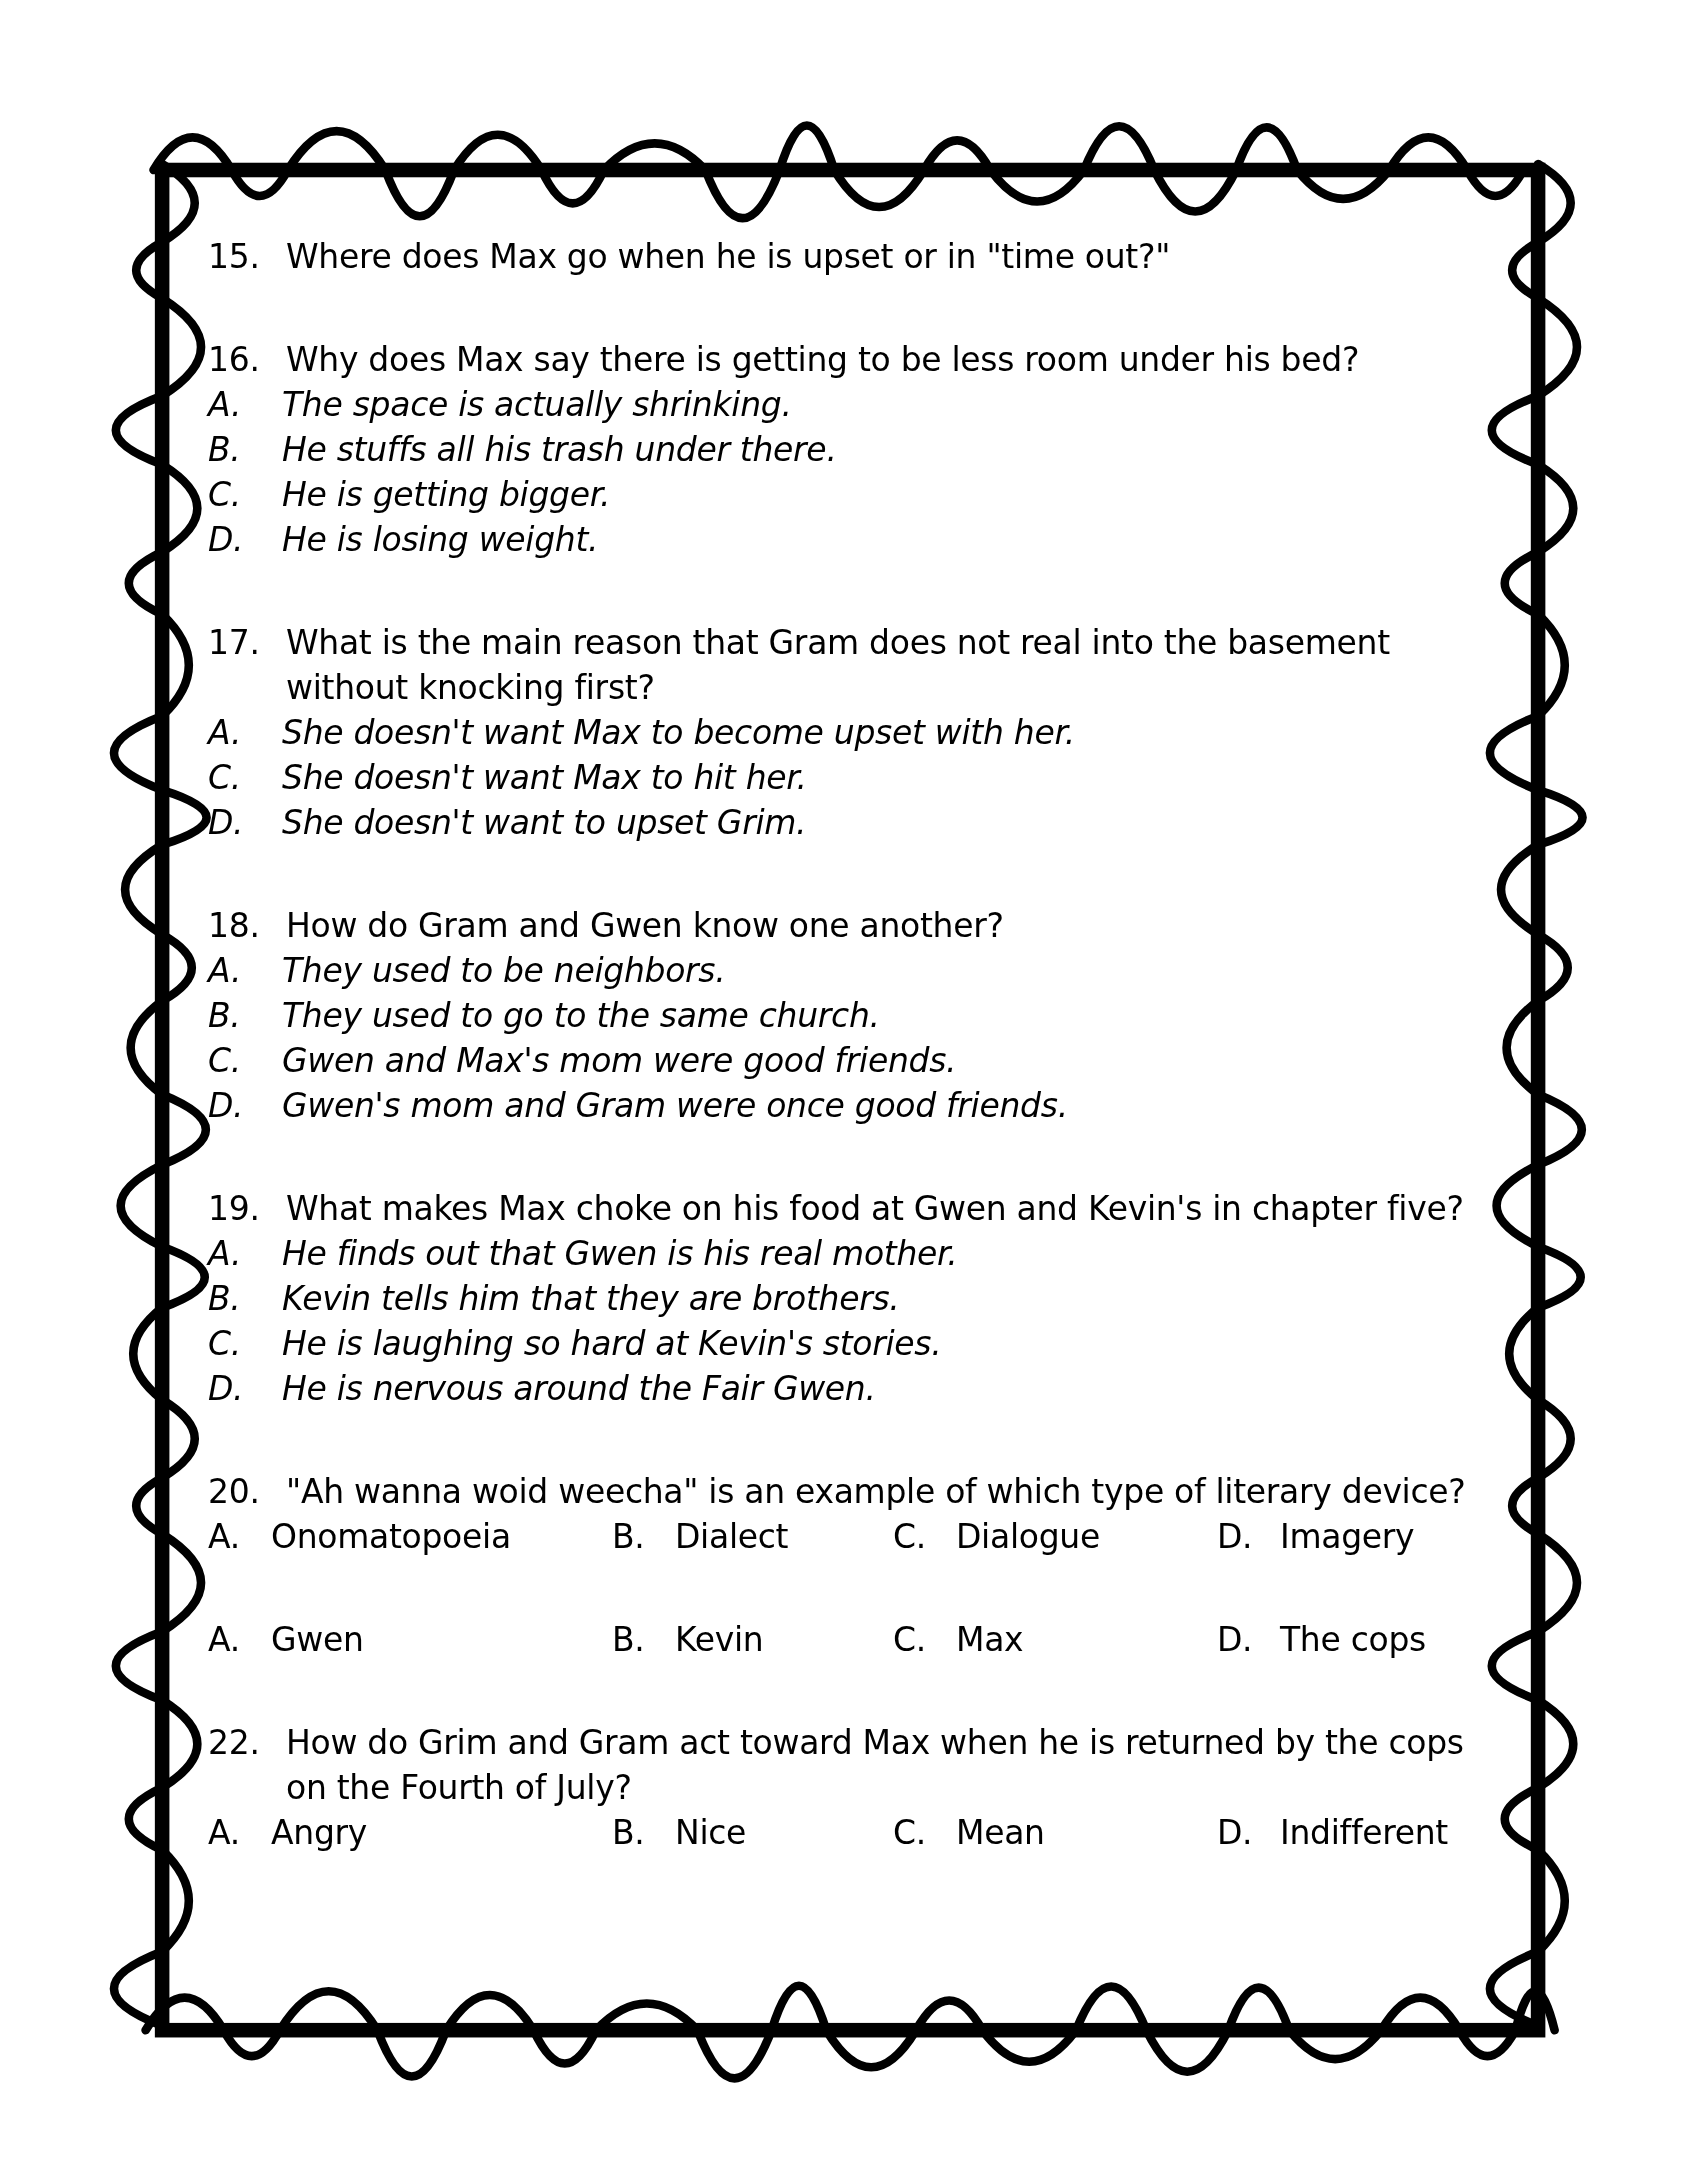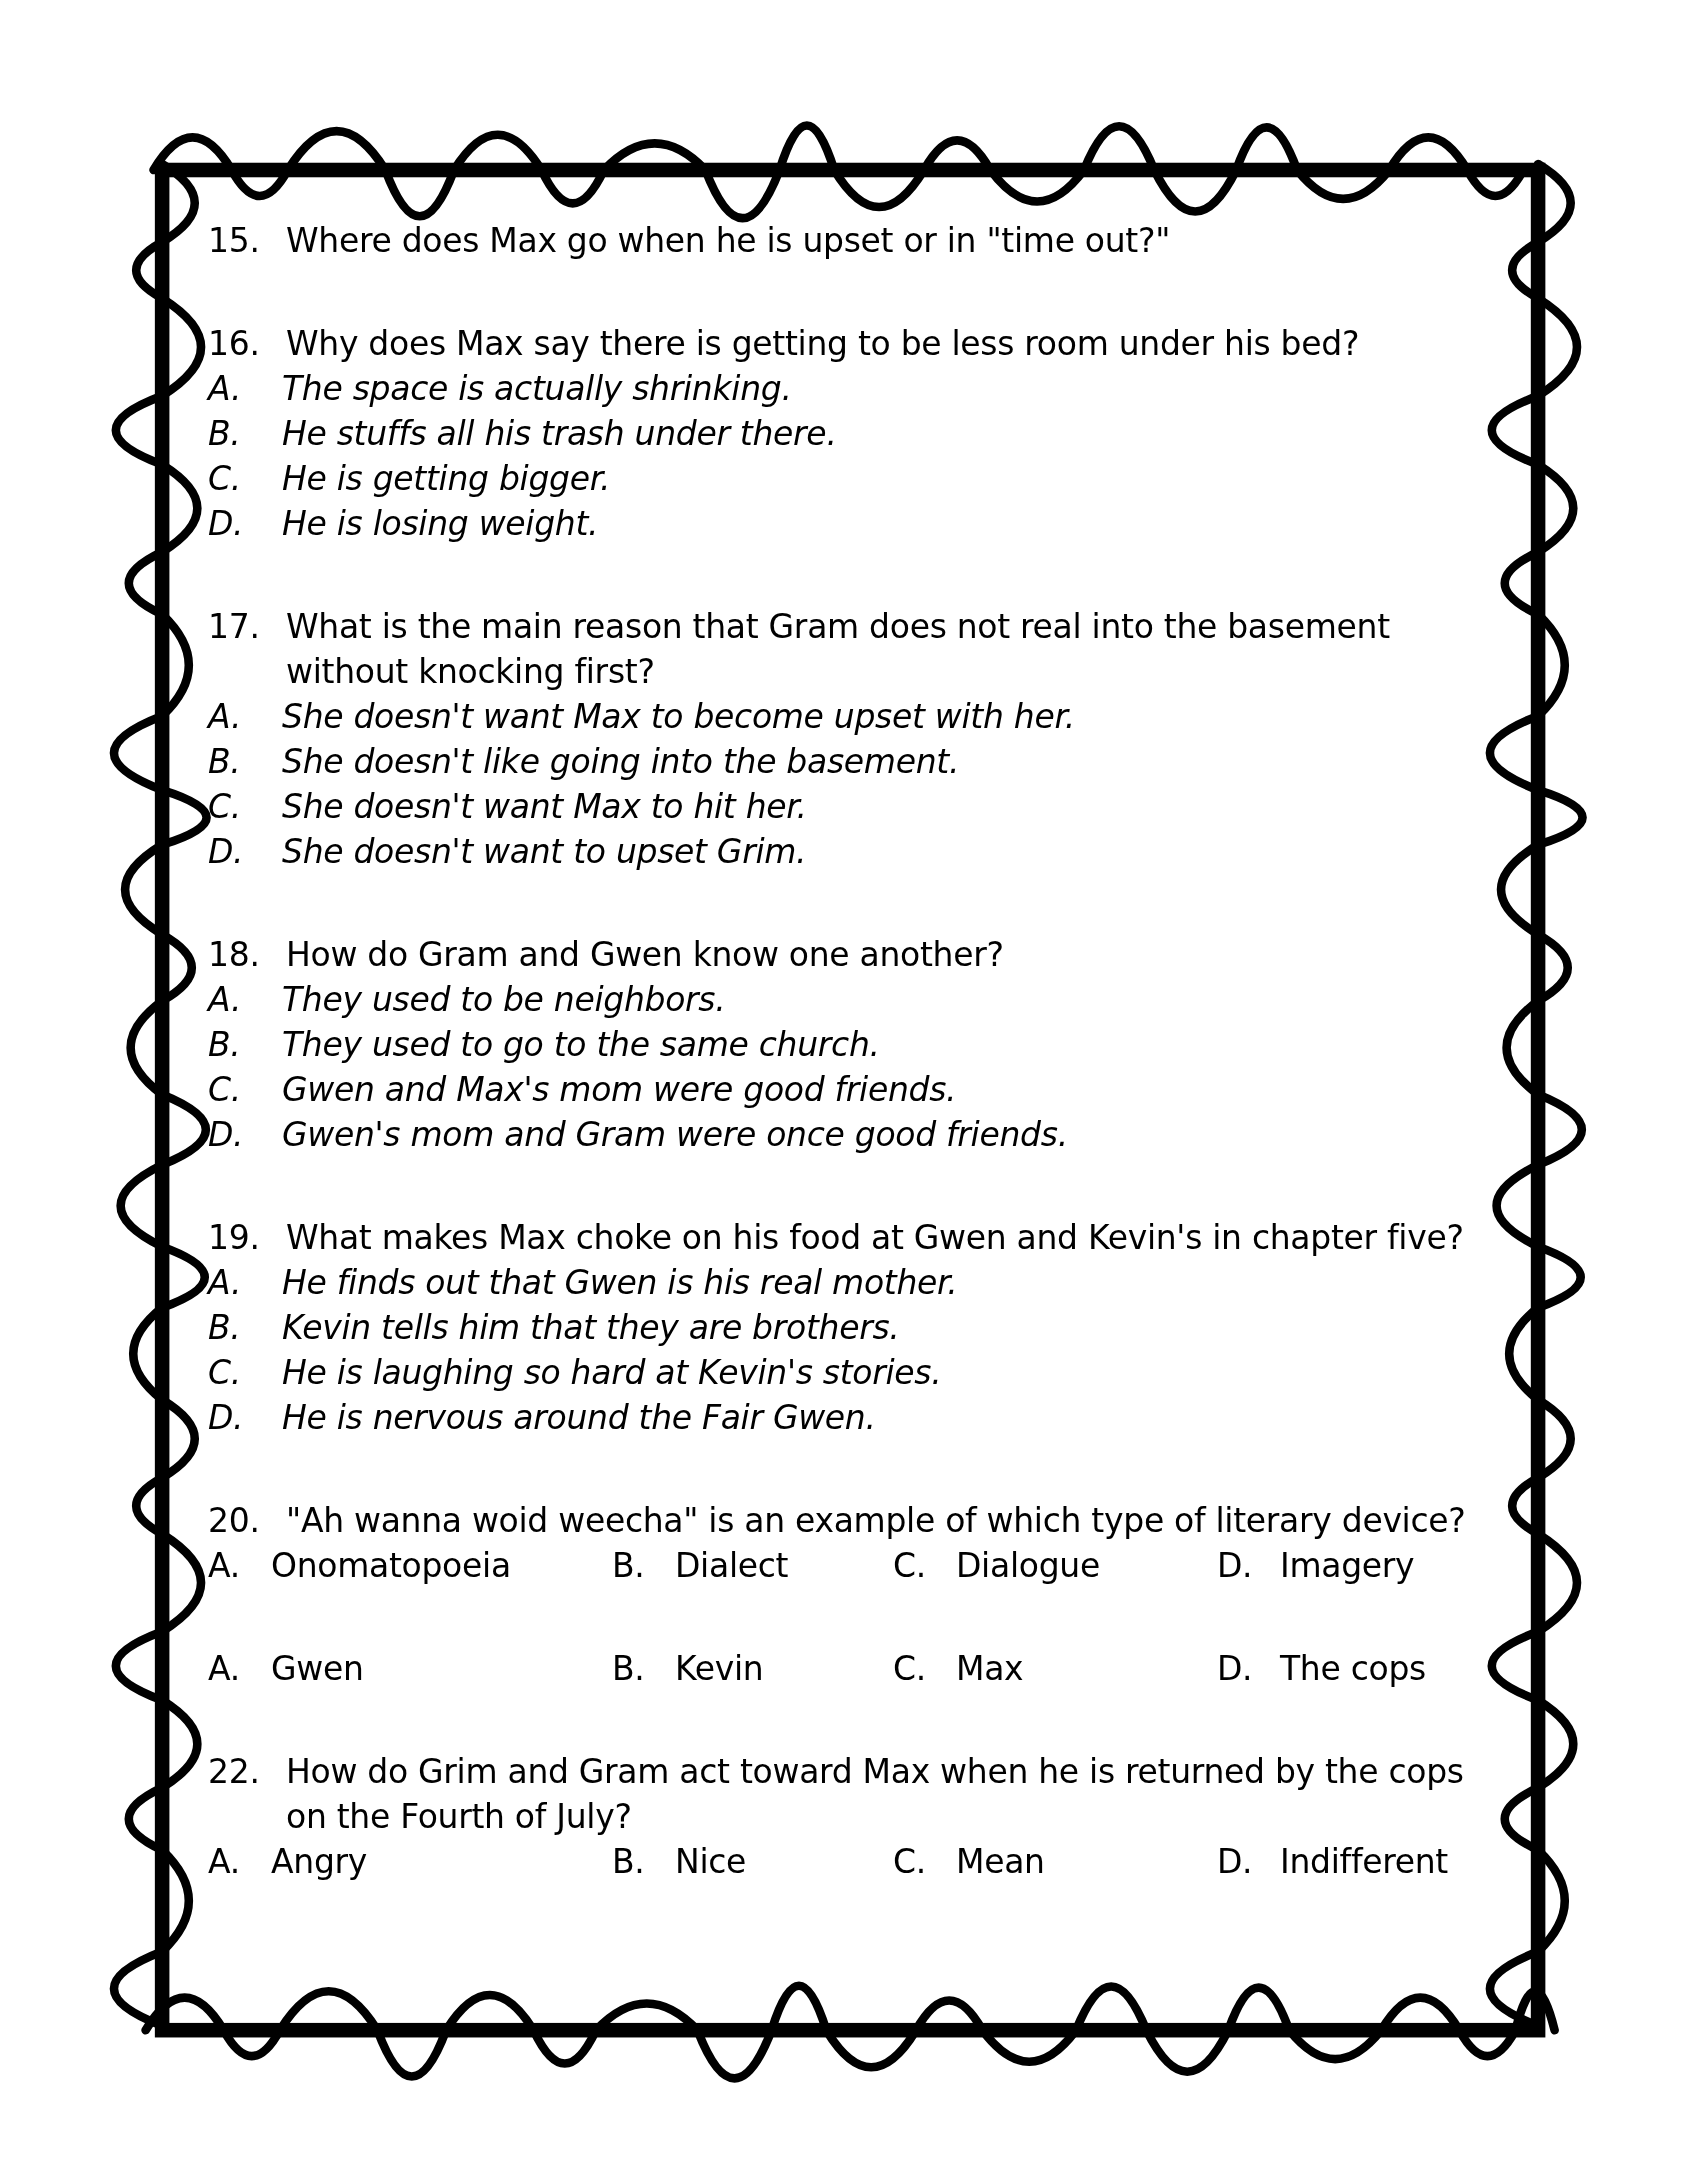--- a/index.html
+++ b/index.html
@@ -34,20 +34,21 @@
     stroke-linecap: round;
   }
   main {
     position: absolute;
     left: 208px;
     top: 218px;
     width: 1257px;
   }
   .q {
     margin-bottom: 58px;
+    margin-top: 16px;
   }
   .line {
     font-size: 33px;
     line-height: 45px;
     letter-spacing: -0.3px;
     white-space: nowrap;
   }
   .prompt {
     display: grid;
     grid-template-columns: 78px 1fr;
@@ -106,21 +107,20 @@
   </section>
 
   <section class="q">
     <div class="prompt line">
       <span class="qnum">17.</span>
       <span class="qtext">What is the main reason that Gram does not real into the basement</span>
       <span class="qtext2">without knocking first?</span>
     </div>
     <div class="opts stacked">
       <div class="opt line"><span class="olabel">A.</span><span class="otext">She doesn't want Max to become upset with her.</span></div>
-      <div class="opt line"><span class="olabel">B.</span><span class="otext">She doesn't like going into the basement.</span></div>
       <div class="opt line"><span class="olabel">C.</span><span class="otext">She doesn't want Max to hit her.</span></div>
       <div class="opt line"><span class="olabel">D.</span><span class="otext">She doesn't want to upset Grim.</span></div>
     </div>
   </section>
 
   <section class="q">
     <div class="prompt line">
       <span class="qnum">18.</span>
       <span class="qtext">How do Gram and Gwen know one another?</span>
     </div>

